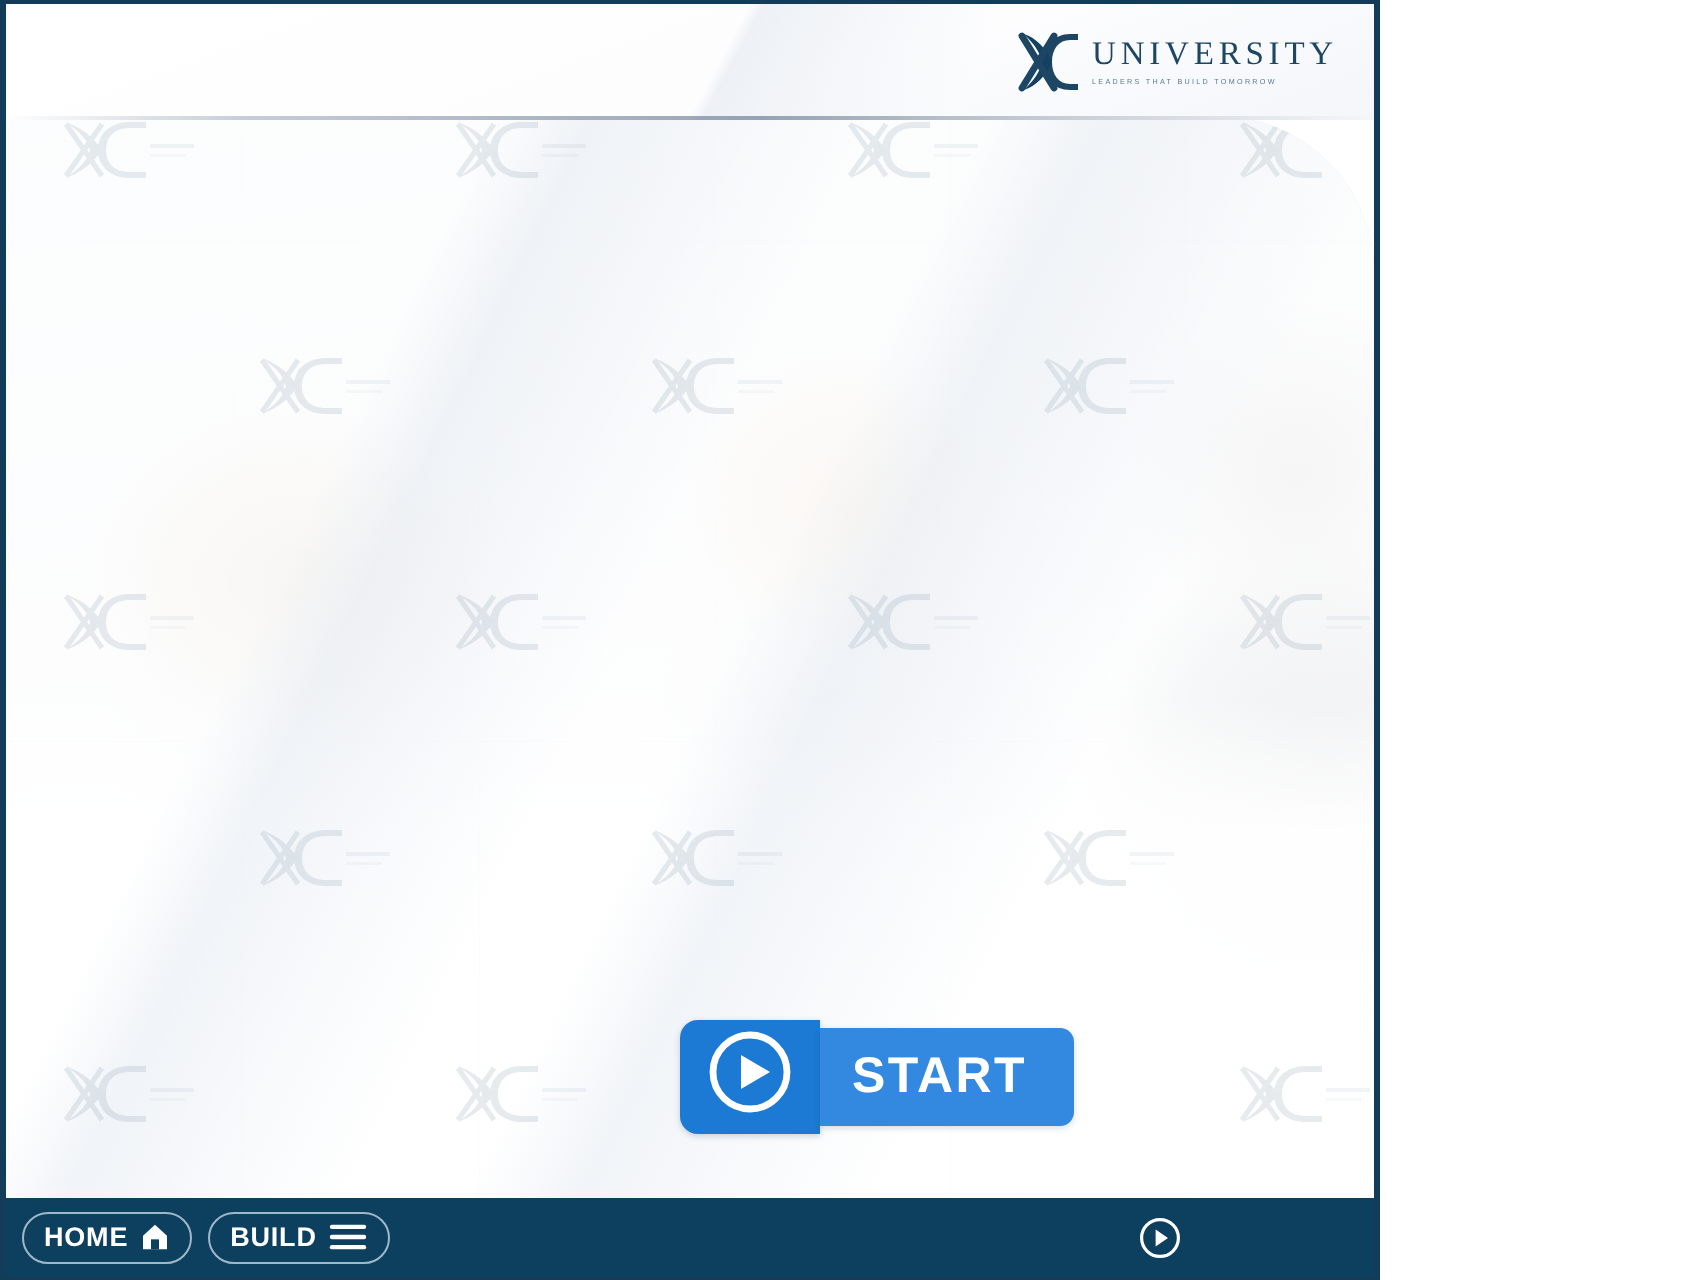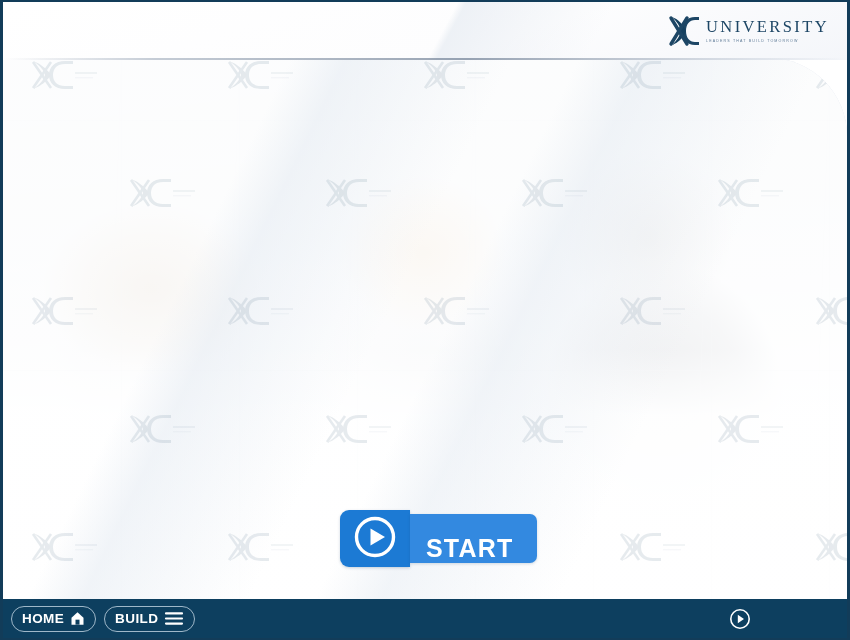--- a/index.html
+++ b/index.html
@@ -5,21 +5,21 @@
   * { box-sizing: border-box; margin: 0; padding: 0; }
   html, body {
     width: 850px; height: 640px;
     font-family: "Liberation Sans", sans-serif;
     background: #ffffff;
     overflow: hidden;
   }
 
   .stage {
     position: relative;
-    width: 850px; height: 640px;
+    width: 690px; height: 640px;
     background: #ffffff;
     border-left: 3px solid #123c59;
     border-right: 3px solid #123c59;
     border-top: 2px solid #123c59;
     border-bottom: 2px solid #123c59;
     overflow: hidden;
   }
 
   
   .header {
@@ -140,21 +140,21 @@
     width: 70px; height: 57px;
     background: #1c7ad4;
     border-radius: 9px 0 0 9px;
     display: flex; align-items: center; justify-content: center;
     box-shadow: 0 1px 3px rgba(20,60,100,.22);
   }
   .start-label-box {
     height: 49px;
     background: #3389e0;
     border-radius: 0 7px 7px 0;
-    display: flex; align-items: flex-end;
+    display: flex; align-items: center;
     padding: 0 24px 0 16px;
     box-shadow: 0 1px 3px rgba(20,60,100,.18);
   }
   .start-label {
     color: #ffffff; font-size: 25px; font-weight: bold; letter-spacing: 1.2px;
   }
 
   
   .bottom-bar {
     position: absolute;

